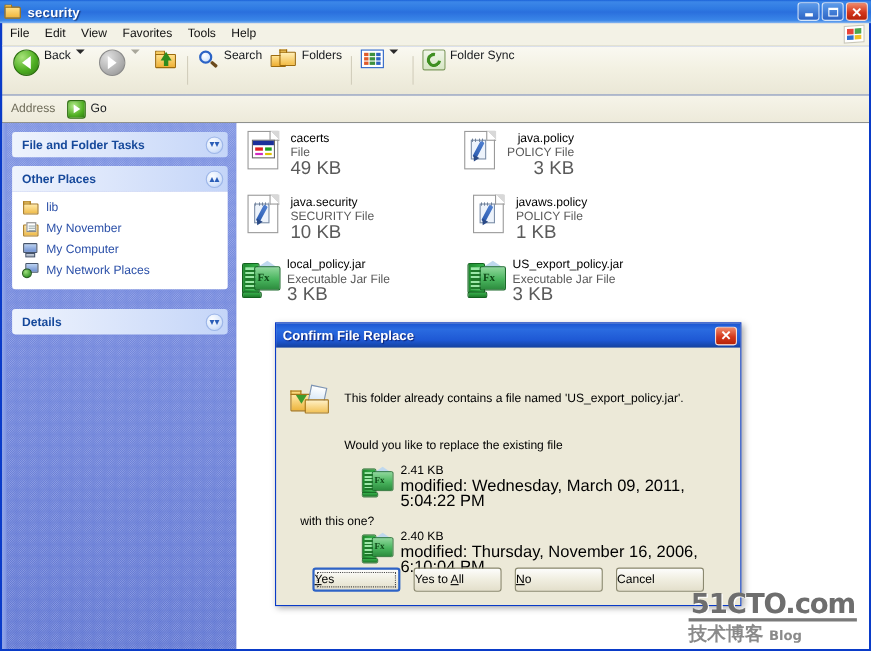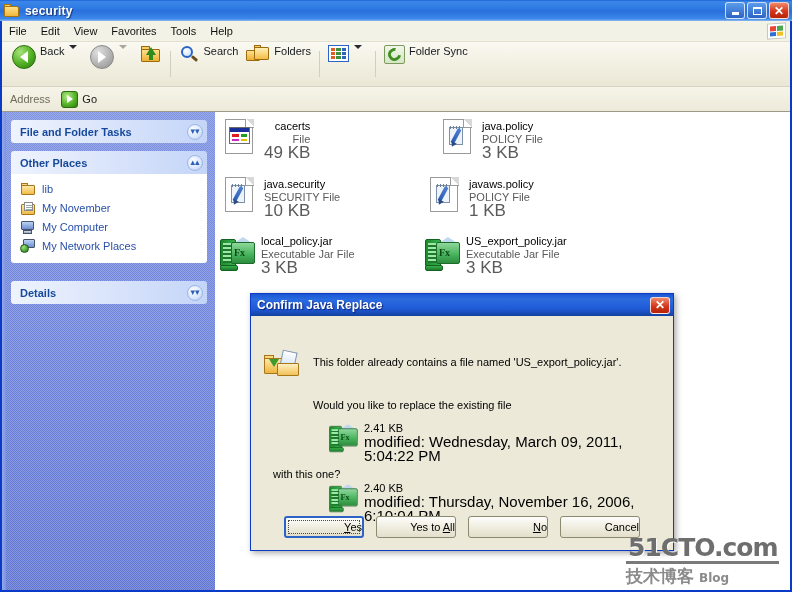--- a/index.html
+++ b/index.html
@@ -488,21 +488,21 @@
   .dlg-file .info .md { font-size: 15px; color: #000; line-height: 14px; margin-top: 32px; }
 
   #dlg-buttons {
     position: absolute; left: 0; bottom: 14px; width: 100%;
     display: flex; justify-content: center; gap: 12px;
   }
   .dbtn {
     width: 80px; height: 22px;
     background: linear-gradient(to bottom,#FDFDFC 0%, #F1EFE2 45%, #E3DFCB 100%);
     border: 1px solid #8B8970; border-radius: 3px;
-    display: flex; align-items: center; justify-content: flex-end;
+    display: flex; align-items: center; justify-content: flex-start;
     font-size: 11px; color: #000; box-sizing: border-box;
     position: relative;
   }
   .dbtn.default { border: 2px solid #2E63C6; }
   .dbtn.default::after {
     content: ""; position: absolute; left: 2px; top: 2px; right: 2px; bottom: 2px;
     border: 1px dotted #4A4A4A;
   }
   .dbtn u { text-underline-offset: 1px; }
 
@@ -689,42 +689,42 @@
       <div class="panel" style="margin-top:18px">
         <div class="panel-head collapsed">
           <span class="panel-title">Details</span>
           <span class="chev">▾▾</span>
         </div>
       </div>
     </div>
 
     <div id="content">
 
-      <div class="file-item" style="left:8px; top:6px;text-align:right;">
+      <div class="file-item" style="left:8px; top:6px;">
         <span class="ficon">
           <span class="sheet"></span>
             <span class="fold"></span>
           <span class="win">
               <span class="bar"></span>
               <span class="grid">
                 <i></i>
                 <i></i>
                 <i></i>
                 <i></i>
               </span>
             </span>
         </span>
         <span class="file-meta">
           <span class="file-name">cacerts</span><br>
           <span class="file-type">File</span><br>
           <span class="file-size">49 KB</span>
         </span>
       </div>
 
-      <div class="file-item" style="left:226px; top:6px;">
+      <div class="file-item" style="left:205px; top:6px;text-align:right;">
         <span class="ficon">
           <span class="sheet"></span>
             <span class="fold"></span>
           <span class="pad">
               <span class="rings"></span>
             </span>
             <span class="pen"></span>
             <span class="pentip"></span>
         </span>
         <span class="file-meta">
@@ -796,21 +796,21 @@
           <span class="file-type">Executable Jar File</span><br>
           <span class="file-size">3 KB</span>
         </span>
       </div>
 
     </div>
   </div>
 
   <div id="dialog">
     <div id="dlg-title">
-      <span class="t">Confirm Java Replace</span>
+      <span class="t">Confirm File Replace</span>
       <span id="dlg-close">✕</span>
     </div>
     <div id="dlg-body">
 
       <div id="dlg-icon">
         <span class="f1tab"></span>
           <span class="f1"></span>
           <span class="arr"></span>
         <span class="doc"></span>
           <span class="f2"></span>

